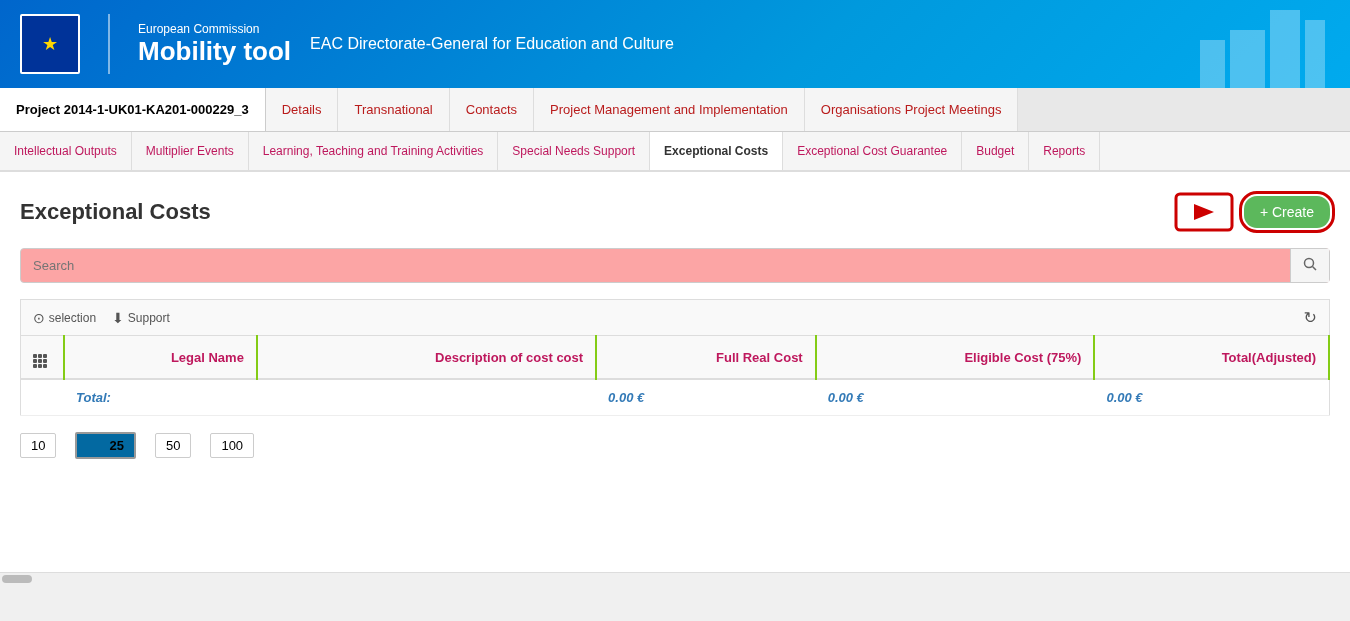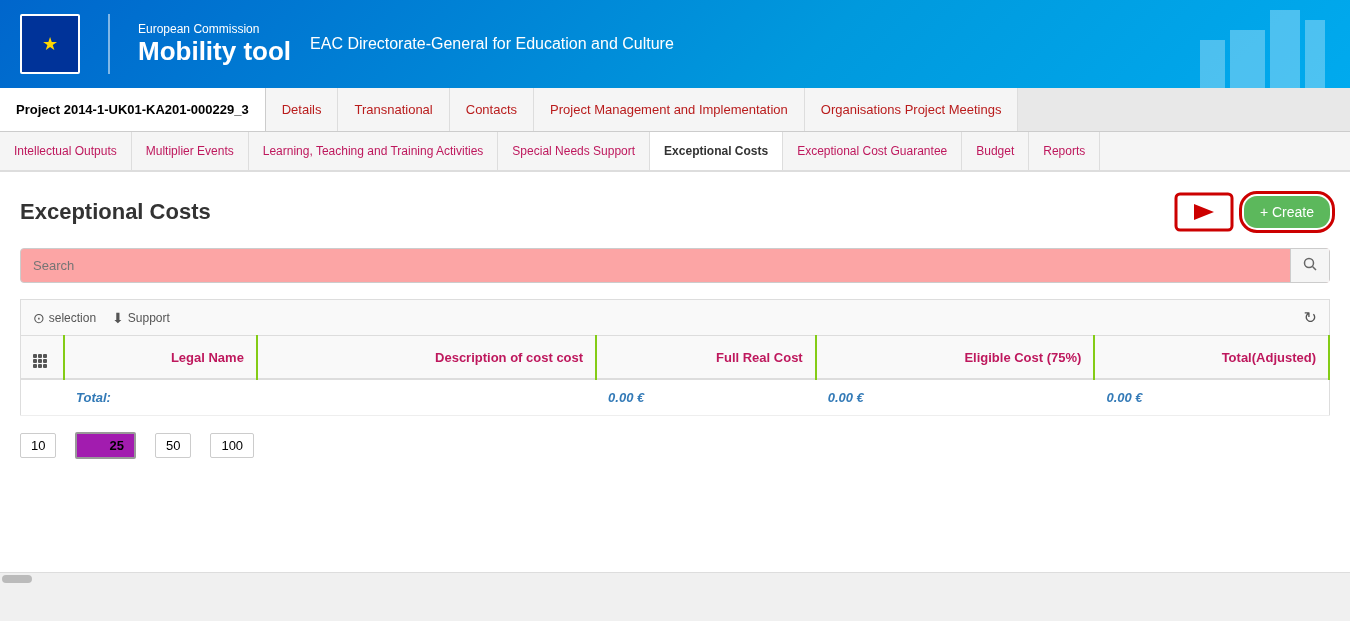--- a/index.html
+++ b/index.html
@@ -250,21 +250,21 @@
     }
     .page-size-btn {
       padding: 4px 10px;
       border: 1px solid #ccc;
       background: #fff;
       cursor: pointer;
       font-size: 13px;
       border-radius: 2px;
     }
     .page-size-btn.active {
-      background: #a21caf;
+      background: #0369a1;
       border: 2px solid #999;
       font-weight: bold;
       padding-left: 32px;
     }
 
     
     .scroll-bar {
       height: 12px;
       background: #f0f0f0;
       border-top: 1px solid #ddd;

